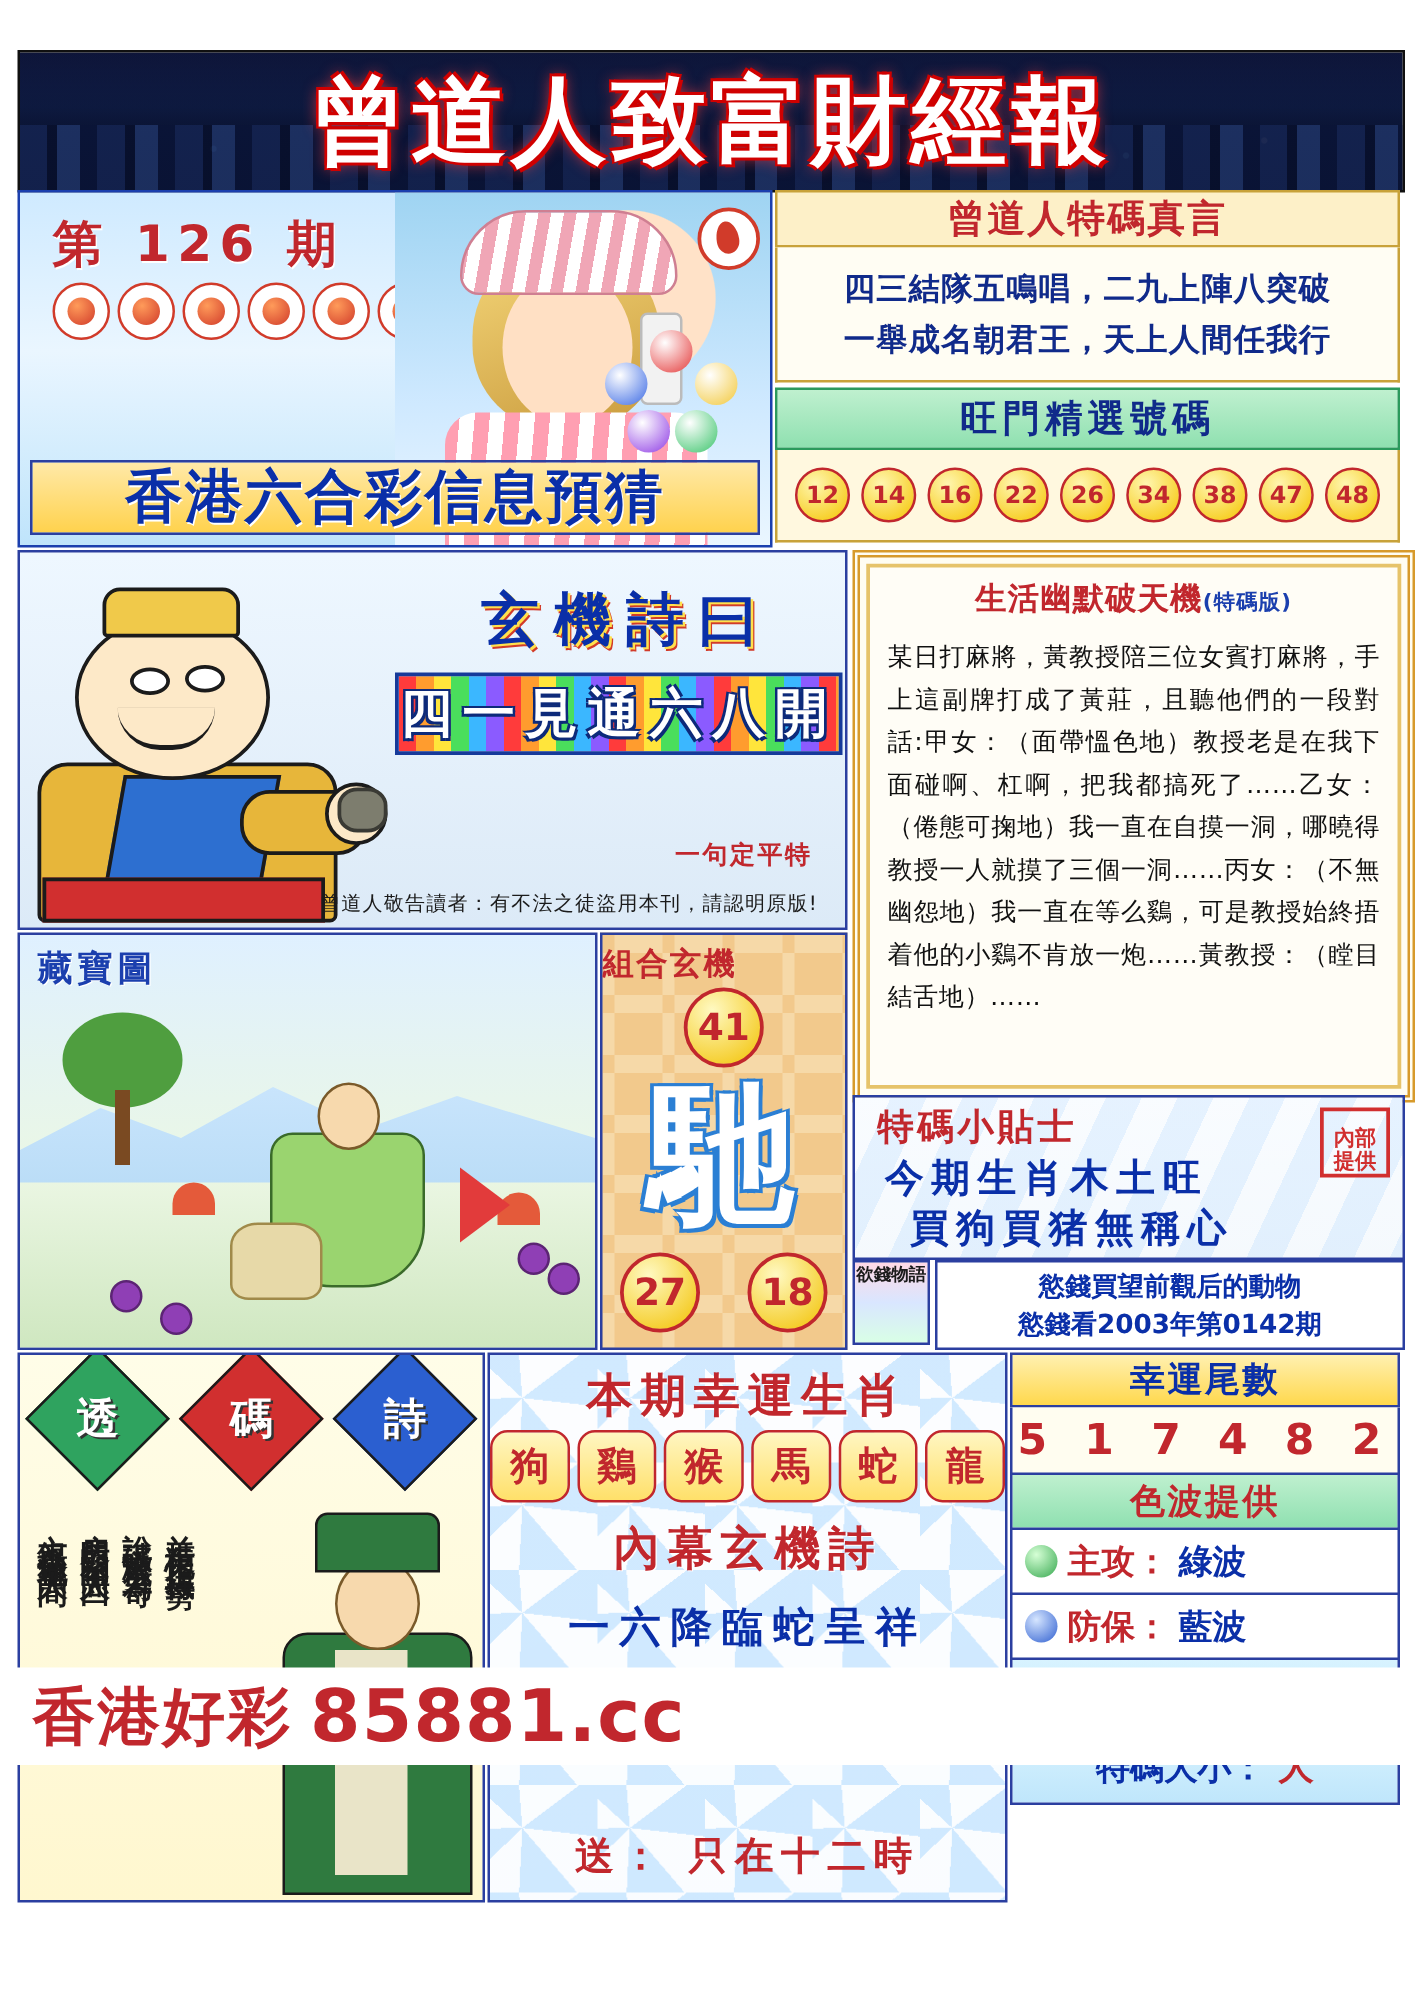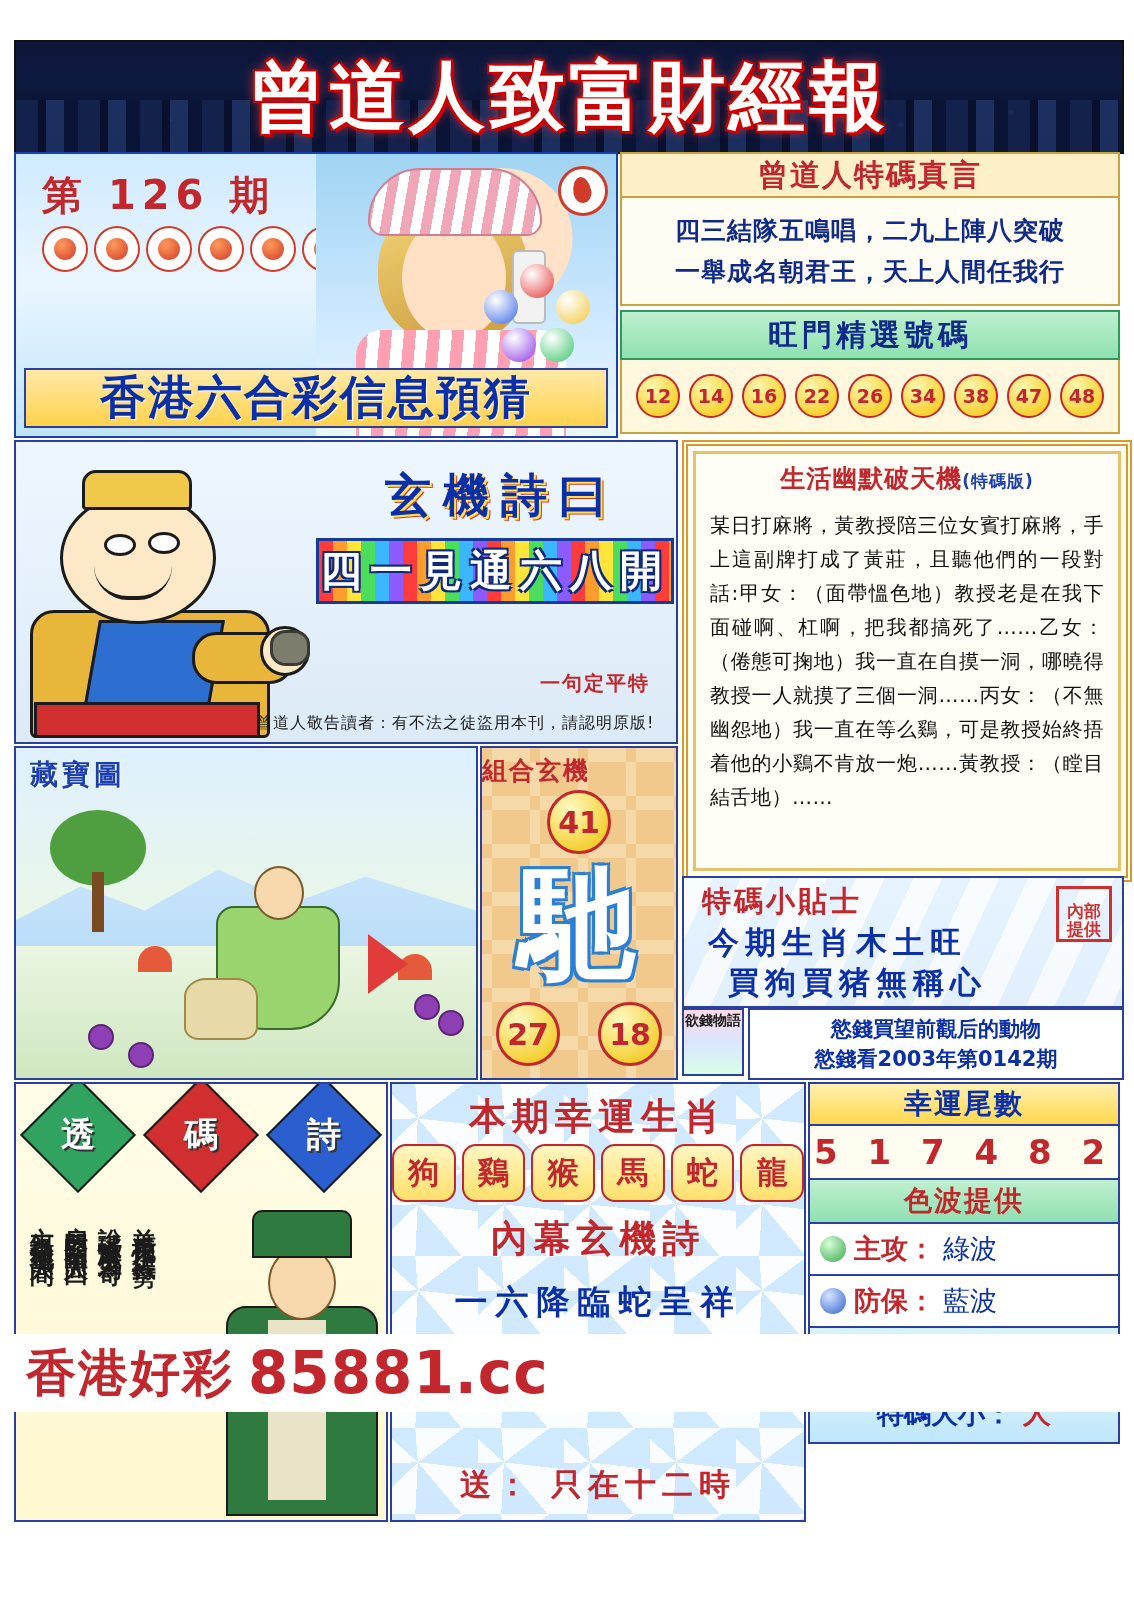--- a/index.html
+++ b/index.html
@@ -285,21 +285,21 @@
     display:flex;align-items:center;justify-content:center;font-size:28px;font-weight:bold;color:#0a2fa8;letter-spacing:2px;}
   .rb-tail{height:54px;background:#fffdf0;display:flex;align-items:center;justify-content:center;
     font-size:34px;font-weight:bold;color:#c1272d;letter-spacing:9px;border-top:none;}
   .rb-title2{height:44px;background:linear-gradient(180deg,#bff0cf,#8fe0b0);
     display:flex;align-items:center;justify-content:center;font-size:28px;font-weight:bold;color:#c1272d;letter-spacing:2px;border-top:none;text-align:center;}
   .rb-row{height:52px;background:#fff;display:flex;align-items:center;padding-left:10px;gap:8px;border-top:none;box-sizing:border-box;}
   .rb-row .dot{width:26px;height:26px;border-radius:50%;flex:none;}
   .dot-g{background:radial-gradient(circle at 35% 30%,#d6ffd6,#36a84f);}
   .dot-b{background:radial-gradient(circle at 35% 30%,#d6e6ff,#2f5fd0);}
   .rb-row .lab{font-size:27px;font-weight:bold;color:#c1272d;}
-  .rb-row .val{font-size:27px;font-weight:normal;color:#0a2fa8;}
+  .rb-row .val{font-size:27px;font-weight:bold;color:#0a2fa8;}
   .rb-row2{height:58px;background:linear-gradient(180deg,#d8f3ff,#bfe6fb);display:flex;align-items:center;
     justify-content:center;gap:10px;border-top:none;box-sizing:border-box;}
   .rb-row2 .lab{font-size:27px;font-weight:bold;color:#0a2fa8;}
   .rb-row2 .val{font-size:29px;font-weight:bold;color:#c1272d;}
 
   
   .footer{
     position:absolute;left:0;bottom:0;width:1134px;height:78px;
     display:flex;align-items:center;padding-left:26px;box-sizing:border-box;gap:14px;background:#fff;
   }

